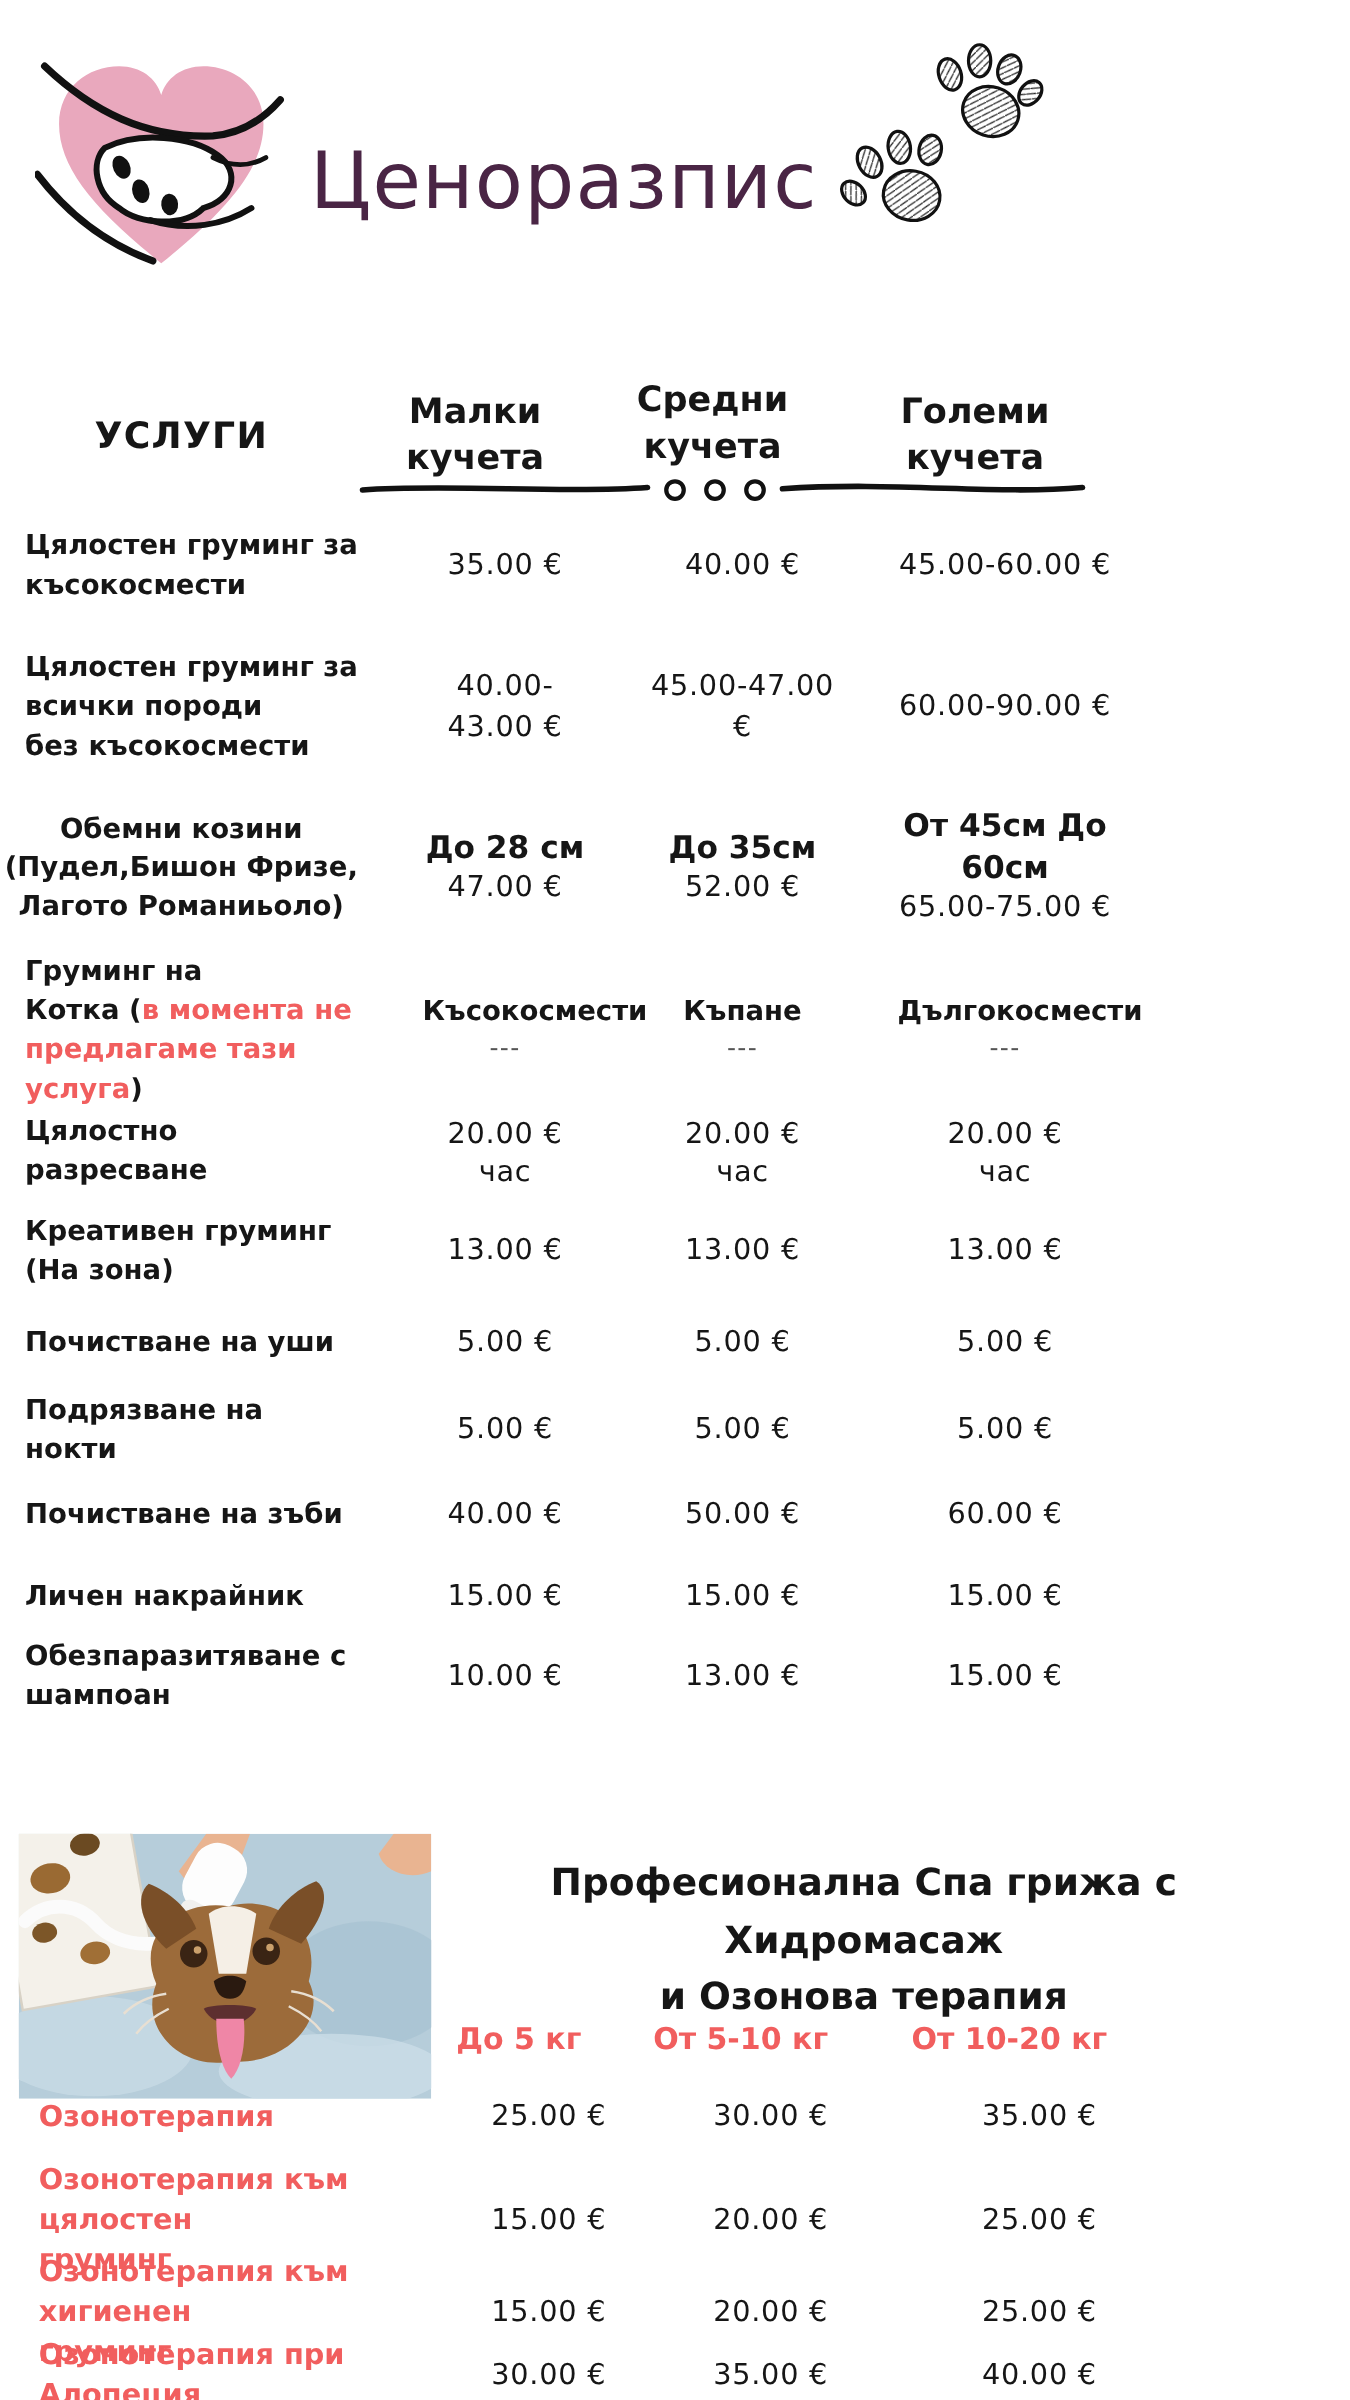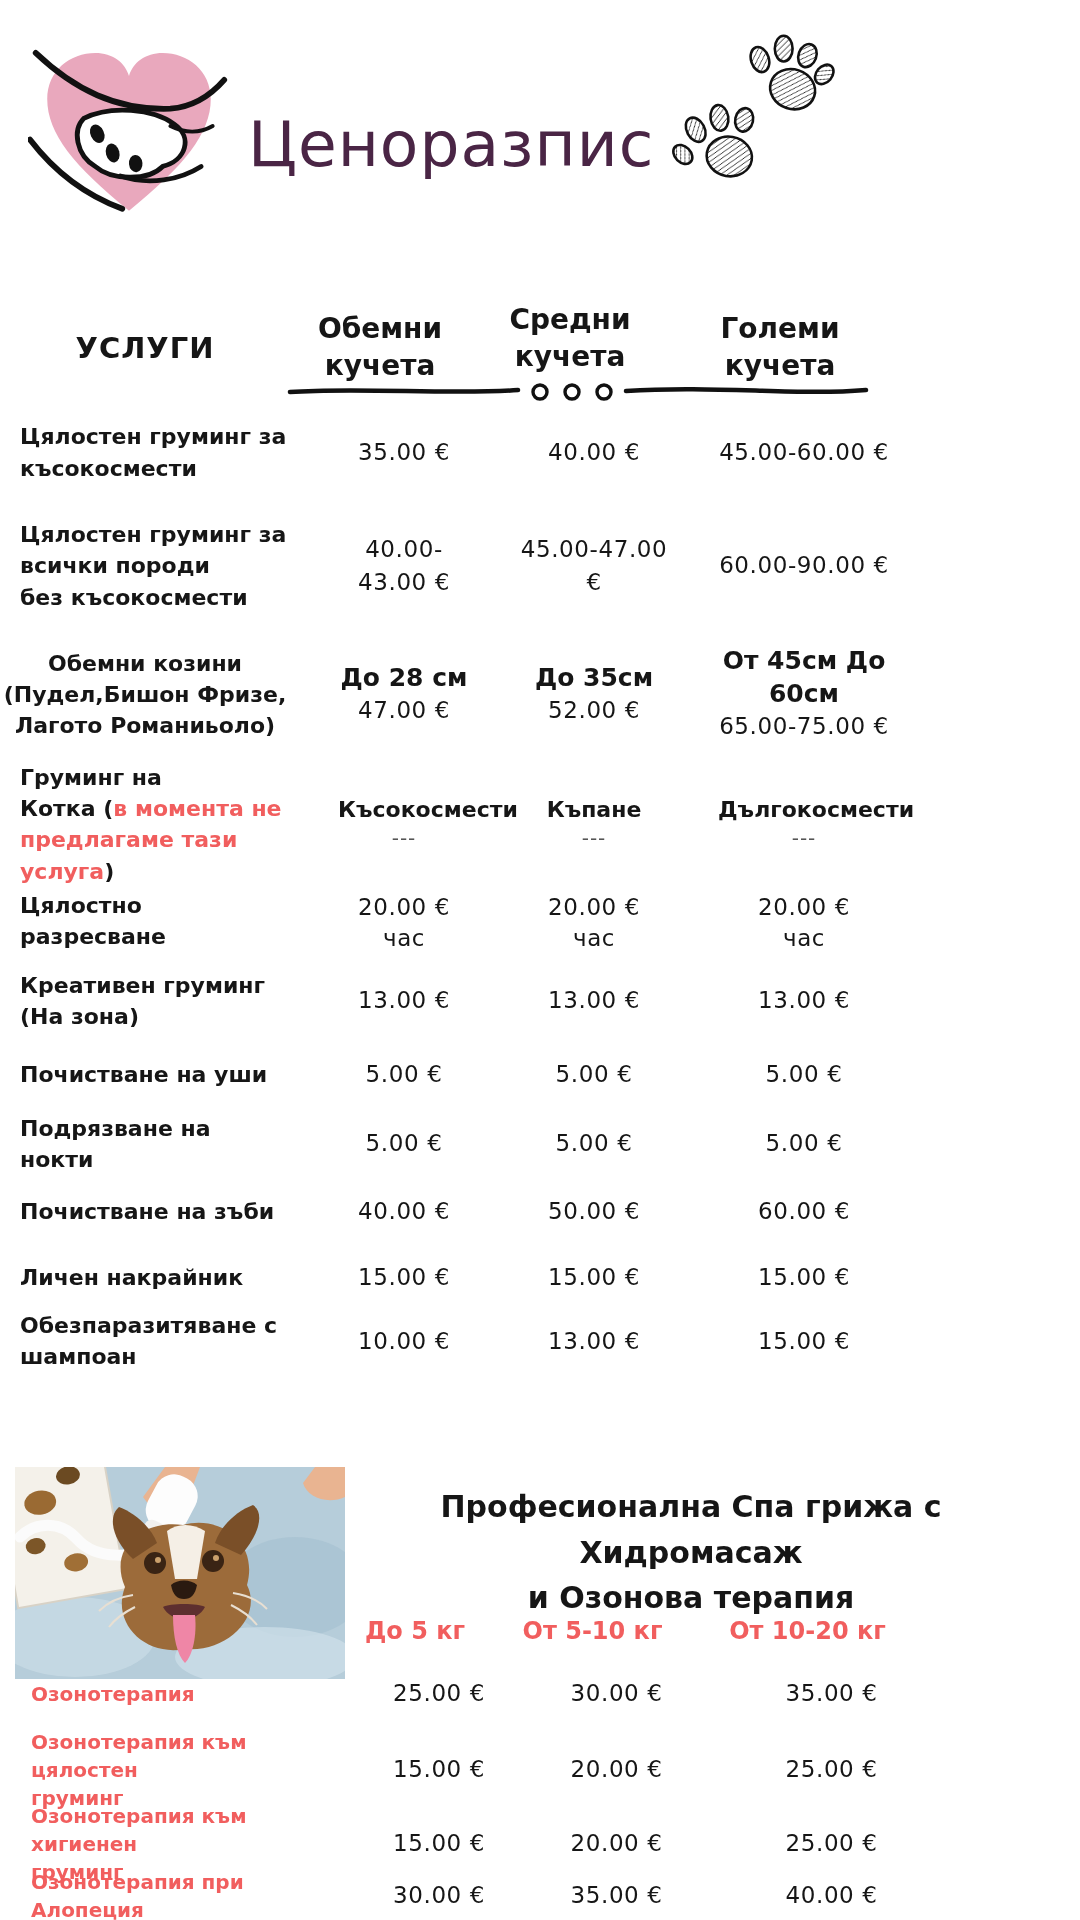--- a/index.html
+++ b/index.html
@@ -38,21 +38,21 @@
   .h-r5{height:118px}.h-r6{height:82px}.h-r7{height:78px}.h-r8{height:70px}
   .h-r9{height:68px}.h-r10{height:68px}.h-r11{height:64px}.h-r12{height:62px}
 
   
   .photo{position:absolute;left:15px;top:1467px;width:330px;height:212px;}
   .spa-heading{position:absolute;left:345px;top:1484px;width:692px;text-align:center;
                font-weight:bold;font-size:30px;line-height:1.52;}
   .spa{position:absolute;left:15px;top:1602px;width:900px;}
   .spa .grid-row{grid-template-columns:330px 140px 215px 215px;}
   .spa-colhead{font-weight:bold;font-size:24px;color:var(--accent);text-align:center;}
-  .spa-label{font-weight:bold;font-size:20px;line-height:1.4;color:var(--accent);padding-left:16px;}
+  .spa-label{font-weight:bold;font-size:23px;line-height:1.4;color:var(--accent);padding-left:16px;}
   .h-sh{height:58px}.h-s1{height:68px}.h-s2{height:74px}.h-s3{height:66px}.h-s4{height:52px}
 </style>
 </head>
 <body>
 
 <div class="page">
 
   <svg class="logo" viewBox="0 0 210 210">
     <path d="M105,192 C48,146 20,112 20,76 C20,46 44,28 70,28 C88,28 101,38 105,52 C109,38 122,28 140,28 C166,28 190,46 190,76 C190,112 162,146 105,192 Z" fill="#e9a8bd"></path>
     <path d="M8,28 C48,66 92,88 148,86 C172,84 190,72 204,56" fill="none" stroke="#111" stroke-width="6" stroke-linecap="round"></path>
@@ -83,21 +83,21 @@
       <ellipse cx="28" cy="113" rx="9" ry="13" transform="rotate(-28 28 113)"></ellipse>
       <ellipse cx="52" cy="101" rx="9" ry="13" transform="rotate(-8 52 101)"></ellipse>
       <ellipse cx="77" cy="103" rx="9" ry="12" transform="rotate(12 77 103)"></ellipse>
       <ellipse cx="15" cy="138" rx="8" ry="11" transform="rotate(-45 15 138)"></ellipse>
     </g>
   </svg>
 
   <div class="thead grid-row">
     <div class="services-h">УСЛУГИ</div>
     <div class="colhead">
-      <div>Обемни</div>
+      <div>Малки</div>
         <div>кучета</div>
     </div>
     <div class="colhead mid">
       <div>Средни</div>
         <div>кучета</div>
     </div>
     <div class="colhead">
       <div>Големи</div>
         <div>кучета</div>
     </div>

